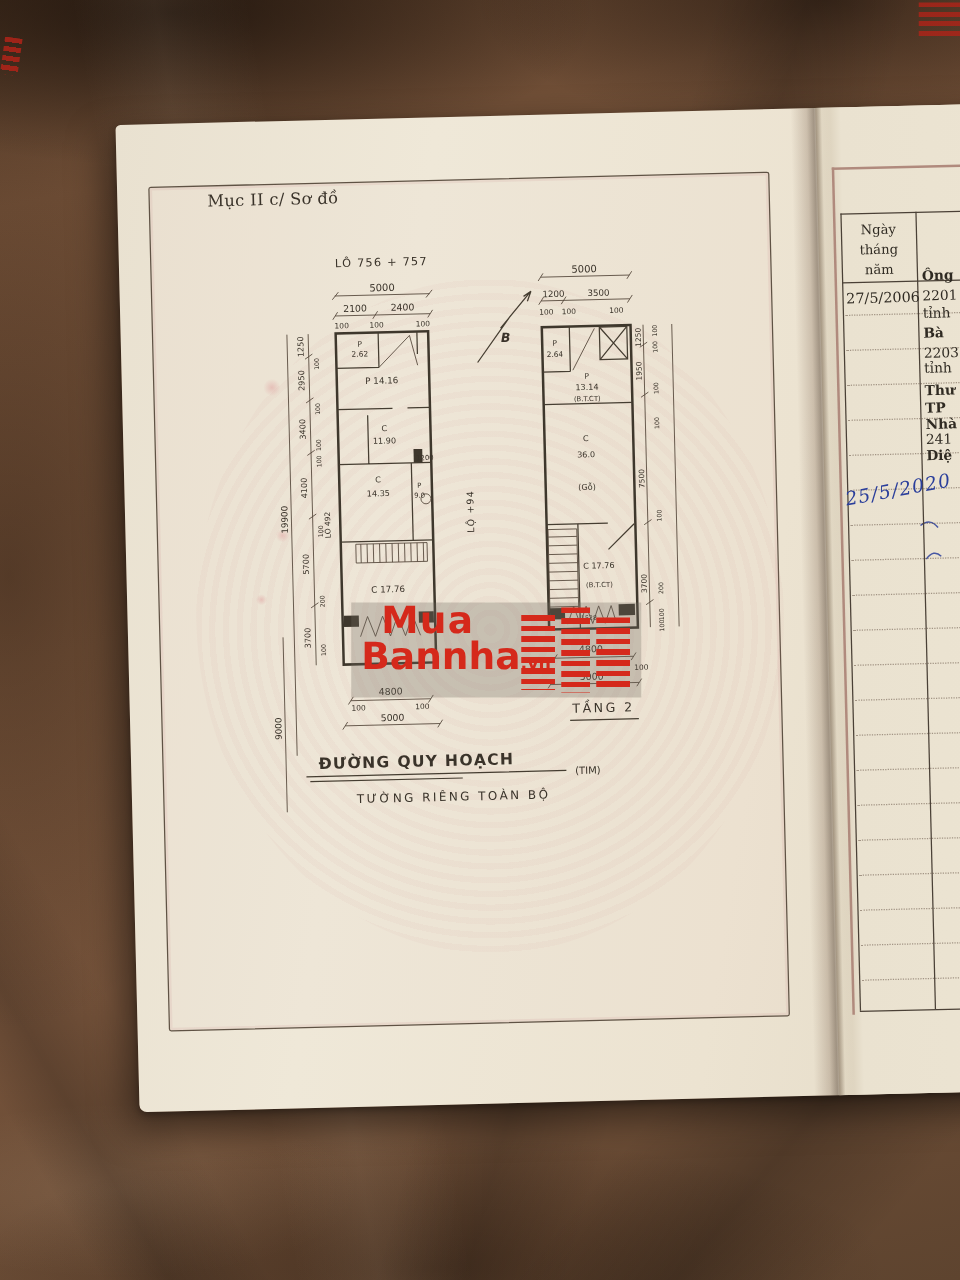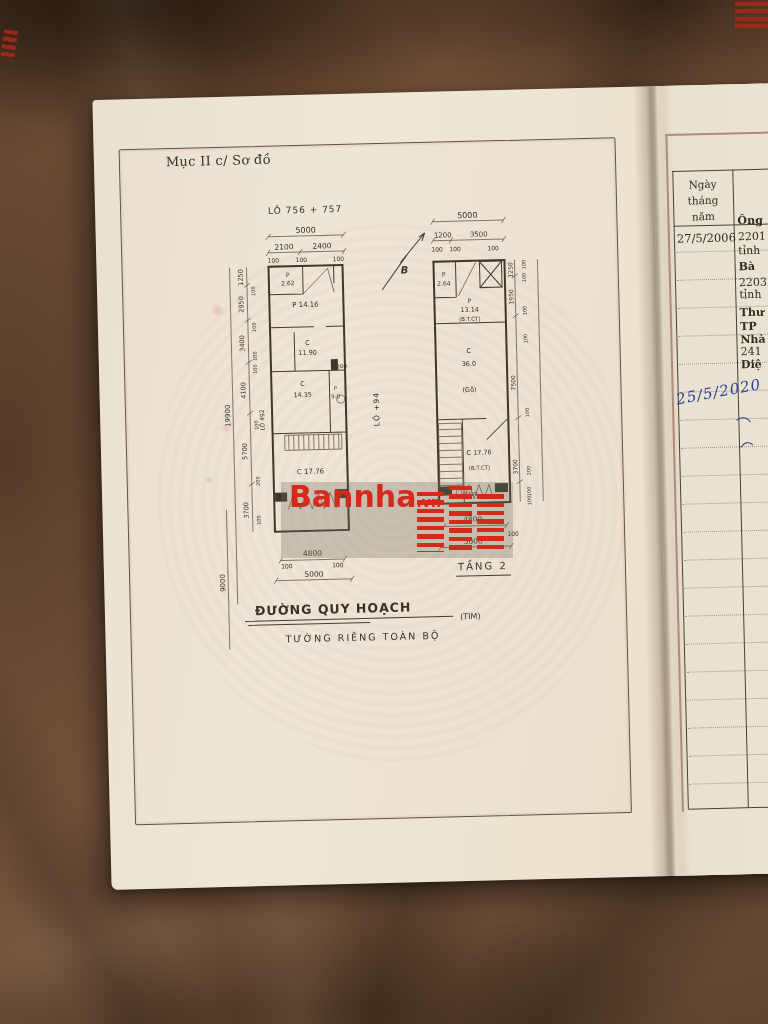--- a/index.html
+++ b/index.html
@@ -288,20 +288,21 @@
   <div class="frag fb" style="top:236px">TP</div>
   <div class="frag fb" style="top:249px">Nhà</div>
   <div class="frag" style="top:261px">241</div>
   <div class="frag fb" style="top:274px">Diệ</div>
   <div class="handwriting">25/5/2020</div>
 </div>
 
 <div class="wm">
   <div class="wm-shade"></div>
   <div class="wm-text">
+    <div class="wm-l1">Mua</div>
     <div class="wm-l2"><span>Bannha</span><span class="wm-vn">.vn</span></div>
   </div>
   <div class="wm-logo">
     <div class="wm-bar" style="width:27px;height:60px;margin-top:6px"></div>
     <div class="wm-bar" style="width:23px;height:68px"></div>
     <div class="wm-bar" style="width:27px;height:58px;margin-top:8px"></div>
   </div>
 </div>
 <div class="mark mark-tl"></div>
 <div class="mark mark-tr"></div>

